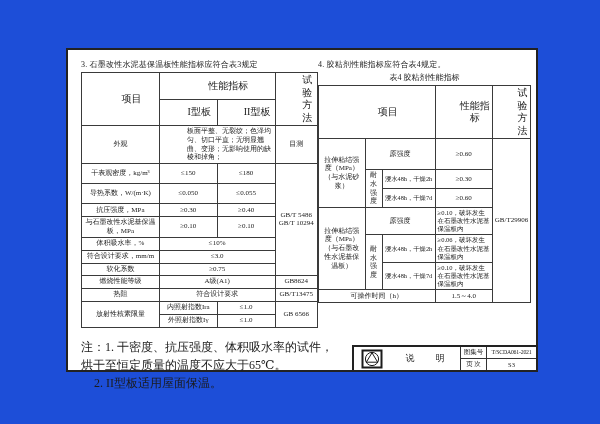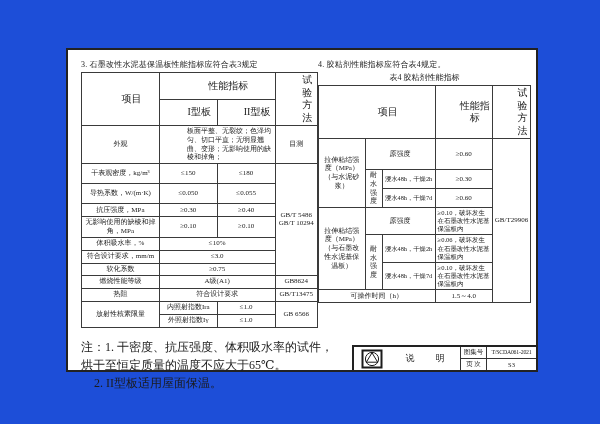--- a/index.html
+++ b/index.html
@@ -87,21 +87,21 @@
           <td>导热系数，W/(m·K)</td>
           <td>≤0.050</td>
           <td>≤0.055</td>
         </tr>
         <tr style="height:13px">
           <td>抗压强度，MPa</td>
           <td>≥0.30</td>
           <td>≥0.40</td>
         </tr>
         <tr style="height:20px">
-          <td>无影响使用的缺棱和掉角，MPa</td>
+          <td>与石墨改性水泥基保温板，MPa</td>
           <td>≥0.10</td>
           <td>≥0.10</td>
         </tr>
         <tr style="height:13px">
           <td>体积吸水率，%</td>
           <td colspan="2">≤10%</td>
         </tr>
         <tr style="height:13px">
           <td>符合设计要求，mm/m</td>
           <td colspan="2">≤3.0</td>

